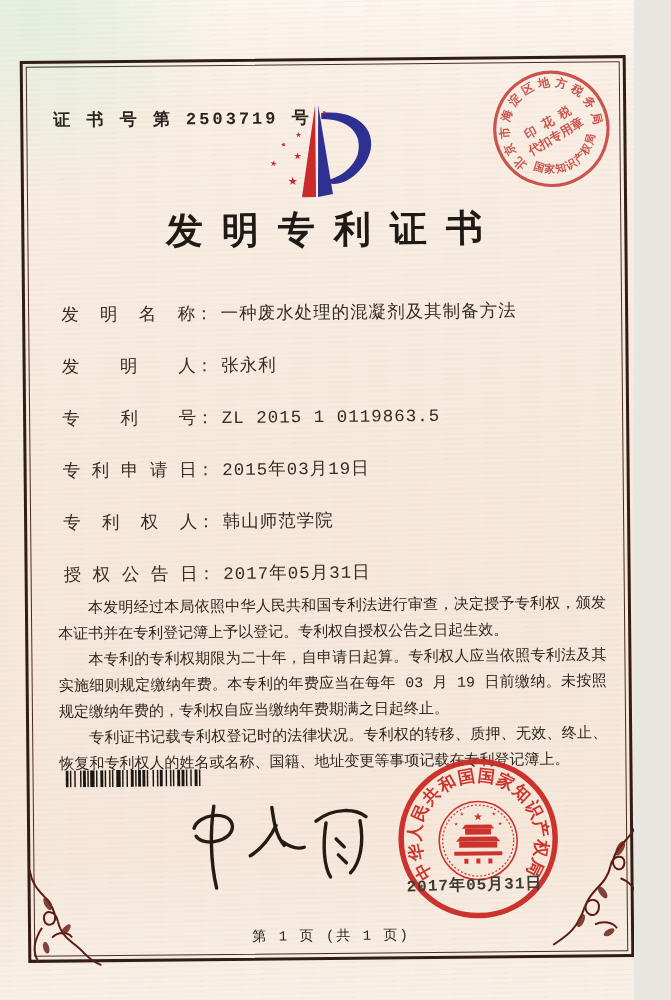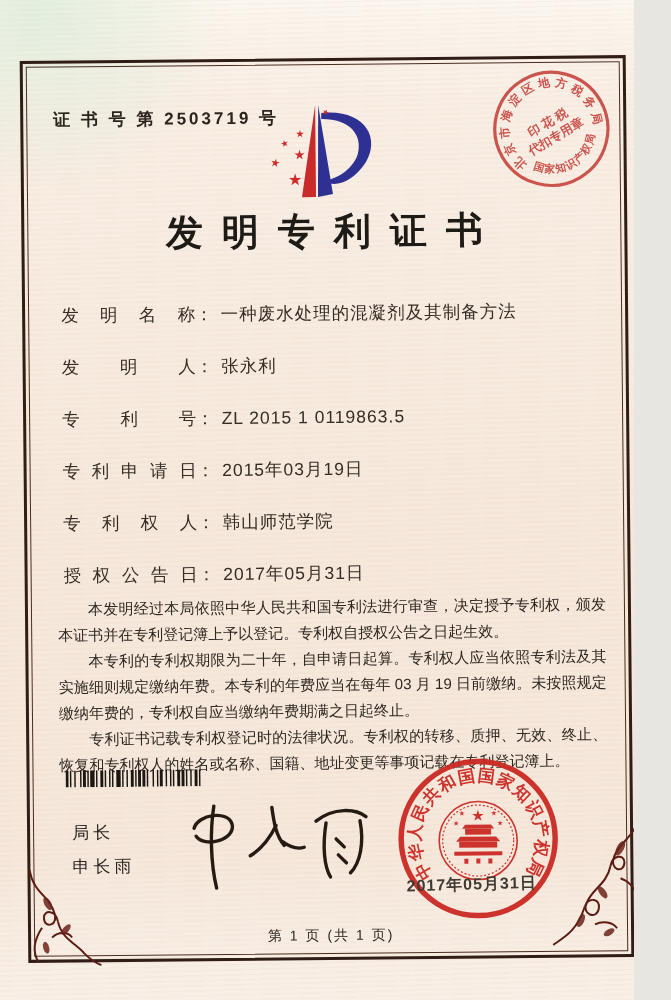--- a/index.html
+++ b/index.html
@@ -1,18 +1,18 @@
 <!DOCTYPE html>
 <html><head>
 <meta charset="utf-8">
 <style>
   html,body{margin:0;padding:0;background:#e8e6e0;}
   .scan{
     position:relative;width:634px;height:1000px;overflow:hidden;
-    font-family:Liberation Sans, sans-serif;
+    font-family:Liberation Mono, monospace;
     background:
       radial-gradient(circle at 6% 1%, rgba(222,238,221,.85), rgba(222,238,221,0) 16%),
       linear-gradient(#fbf6ef, #f8eee4 10%, #f6e9dc 50%, #f5e7da 85%, #f8f0e7);
   }
   .paper-tex{
     position:absolute;inset:0;pointer-events:none;opacity:.5;
     background:repeating-linear-gradient(178.5deg, rgba(216,160,140,.12) 0 1.5px, rgba(255,255,255,0) 1.5px 5px);
   }
   .frame{
     position:absolute;left:24px;top:58px;width:600px;height:896px;
@@ -140,24 +140,20 @@
         <rect x="104.40000000000008" y="0" width="1.45" height="17" fill="#1c1713"></rect>
         <rect x="107.30000000000008" y="0" width="1.45" height="17" fill="#1c1713"></rect>
         <rect x="111.65000000000009" y="0" width="2.9" height="17" fill="#1c1713"></rect>
         <rect x="116.0000000000001" y="0" width="2.9" height="17" fill="#1c1713"></rect>
         <rect x="120.35000000000011" y="0" width="1.45" height="17" fill="#1c1713"></rect>
         <rect x="124.70000000000012" y="0" width="1.45" height="17" fill="#1c1713"></rect>
         <rect x="129.05000000000013" y="0" width="2.9" height="17" fill="#1c1713"></rect>
         <rect x="133.40000000000012" y="0" width="1.45" height="17" fill="#1c1713"></rect>
       </svg>
 
-    <div class="signer">
-      <div>局长</div>
-      <div class="name">申长雨</div>
-    </div>
 
     <svg class="signature" viewBox="0 0 195 98" aria-hidden="true">
       <g fill="none" stroke="#251b12" stroke-width="3.4" stroke-linecap="round">
         <path d="M34 10 C30 34 30 66 36 92"></path>
         <path d="M14 32 C18 18 48 14 52 28 C56 44 24 52 16 40"></path>
         <path d="M92 12 C94 28 96 40 104 50"></path>
         <path d="M96 30 C90 42 80 54 70 60"></path>
         <path d="M102 46 C110 52 118 54 124 52"></path>
         <path d="M136 26 C154 12 176 14 186 22"></path>
         <path d="M146 28 C142 52 144 72 150 82"></path>

